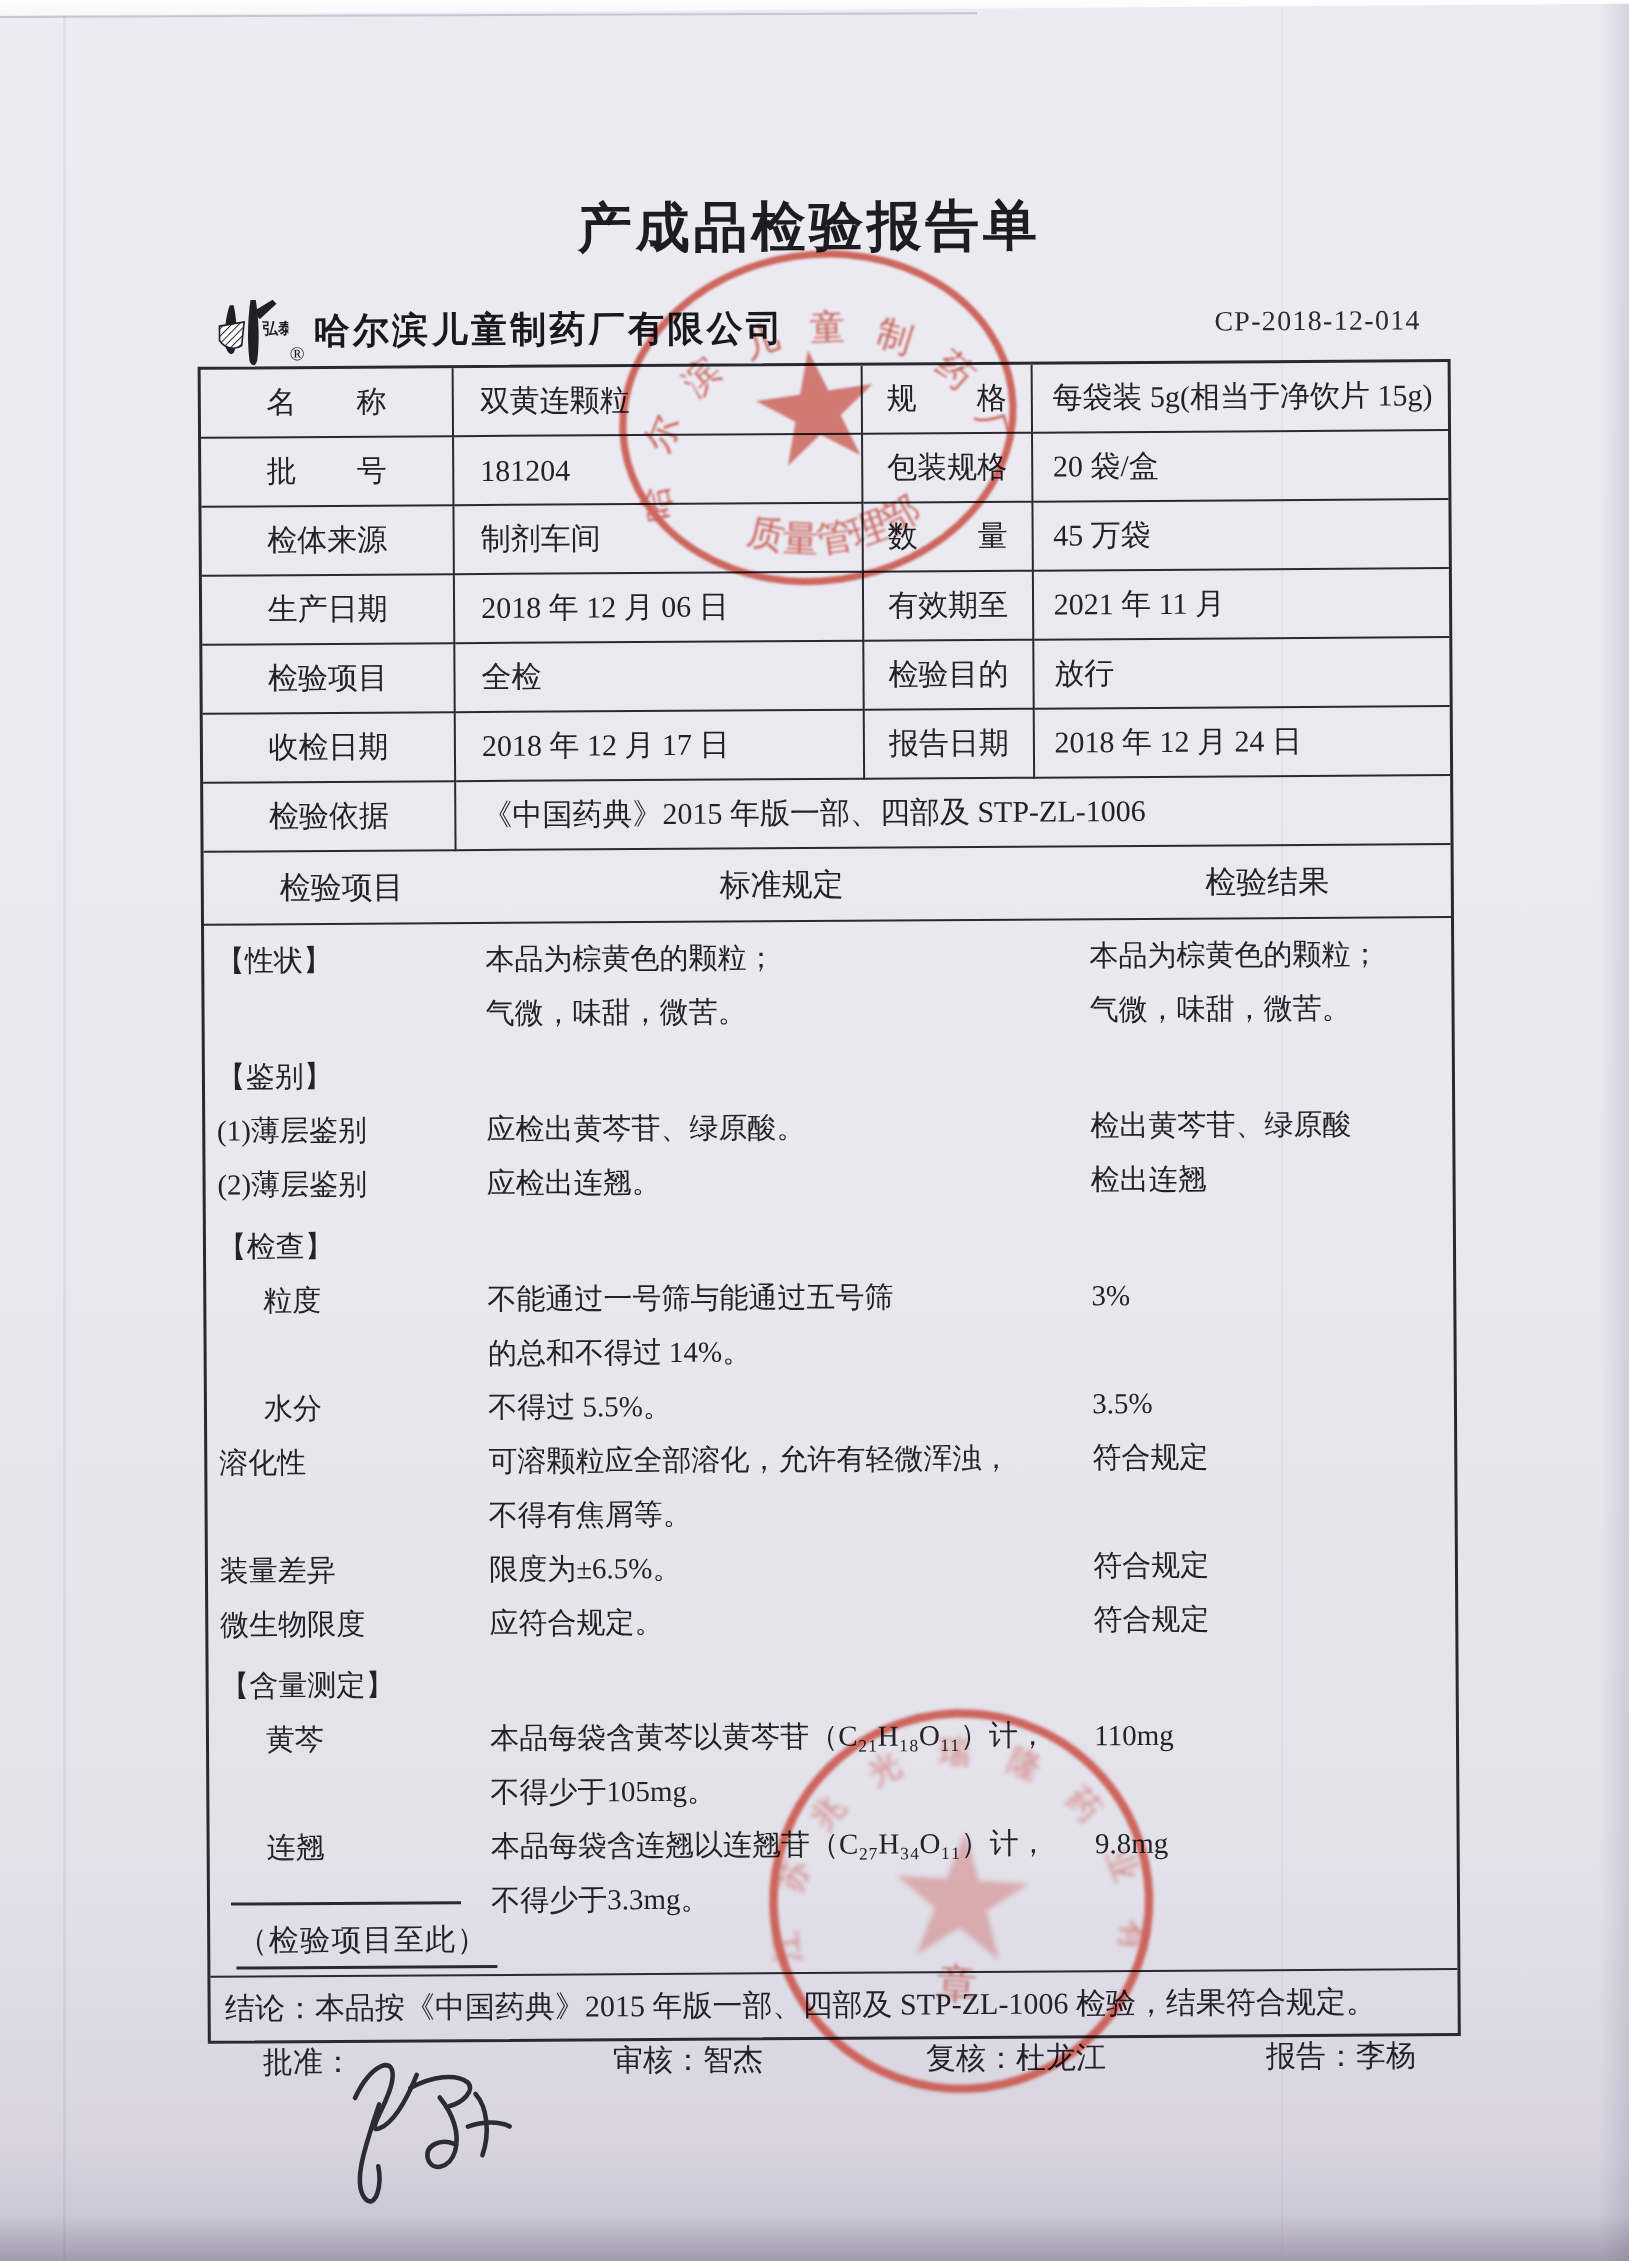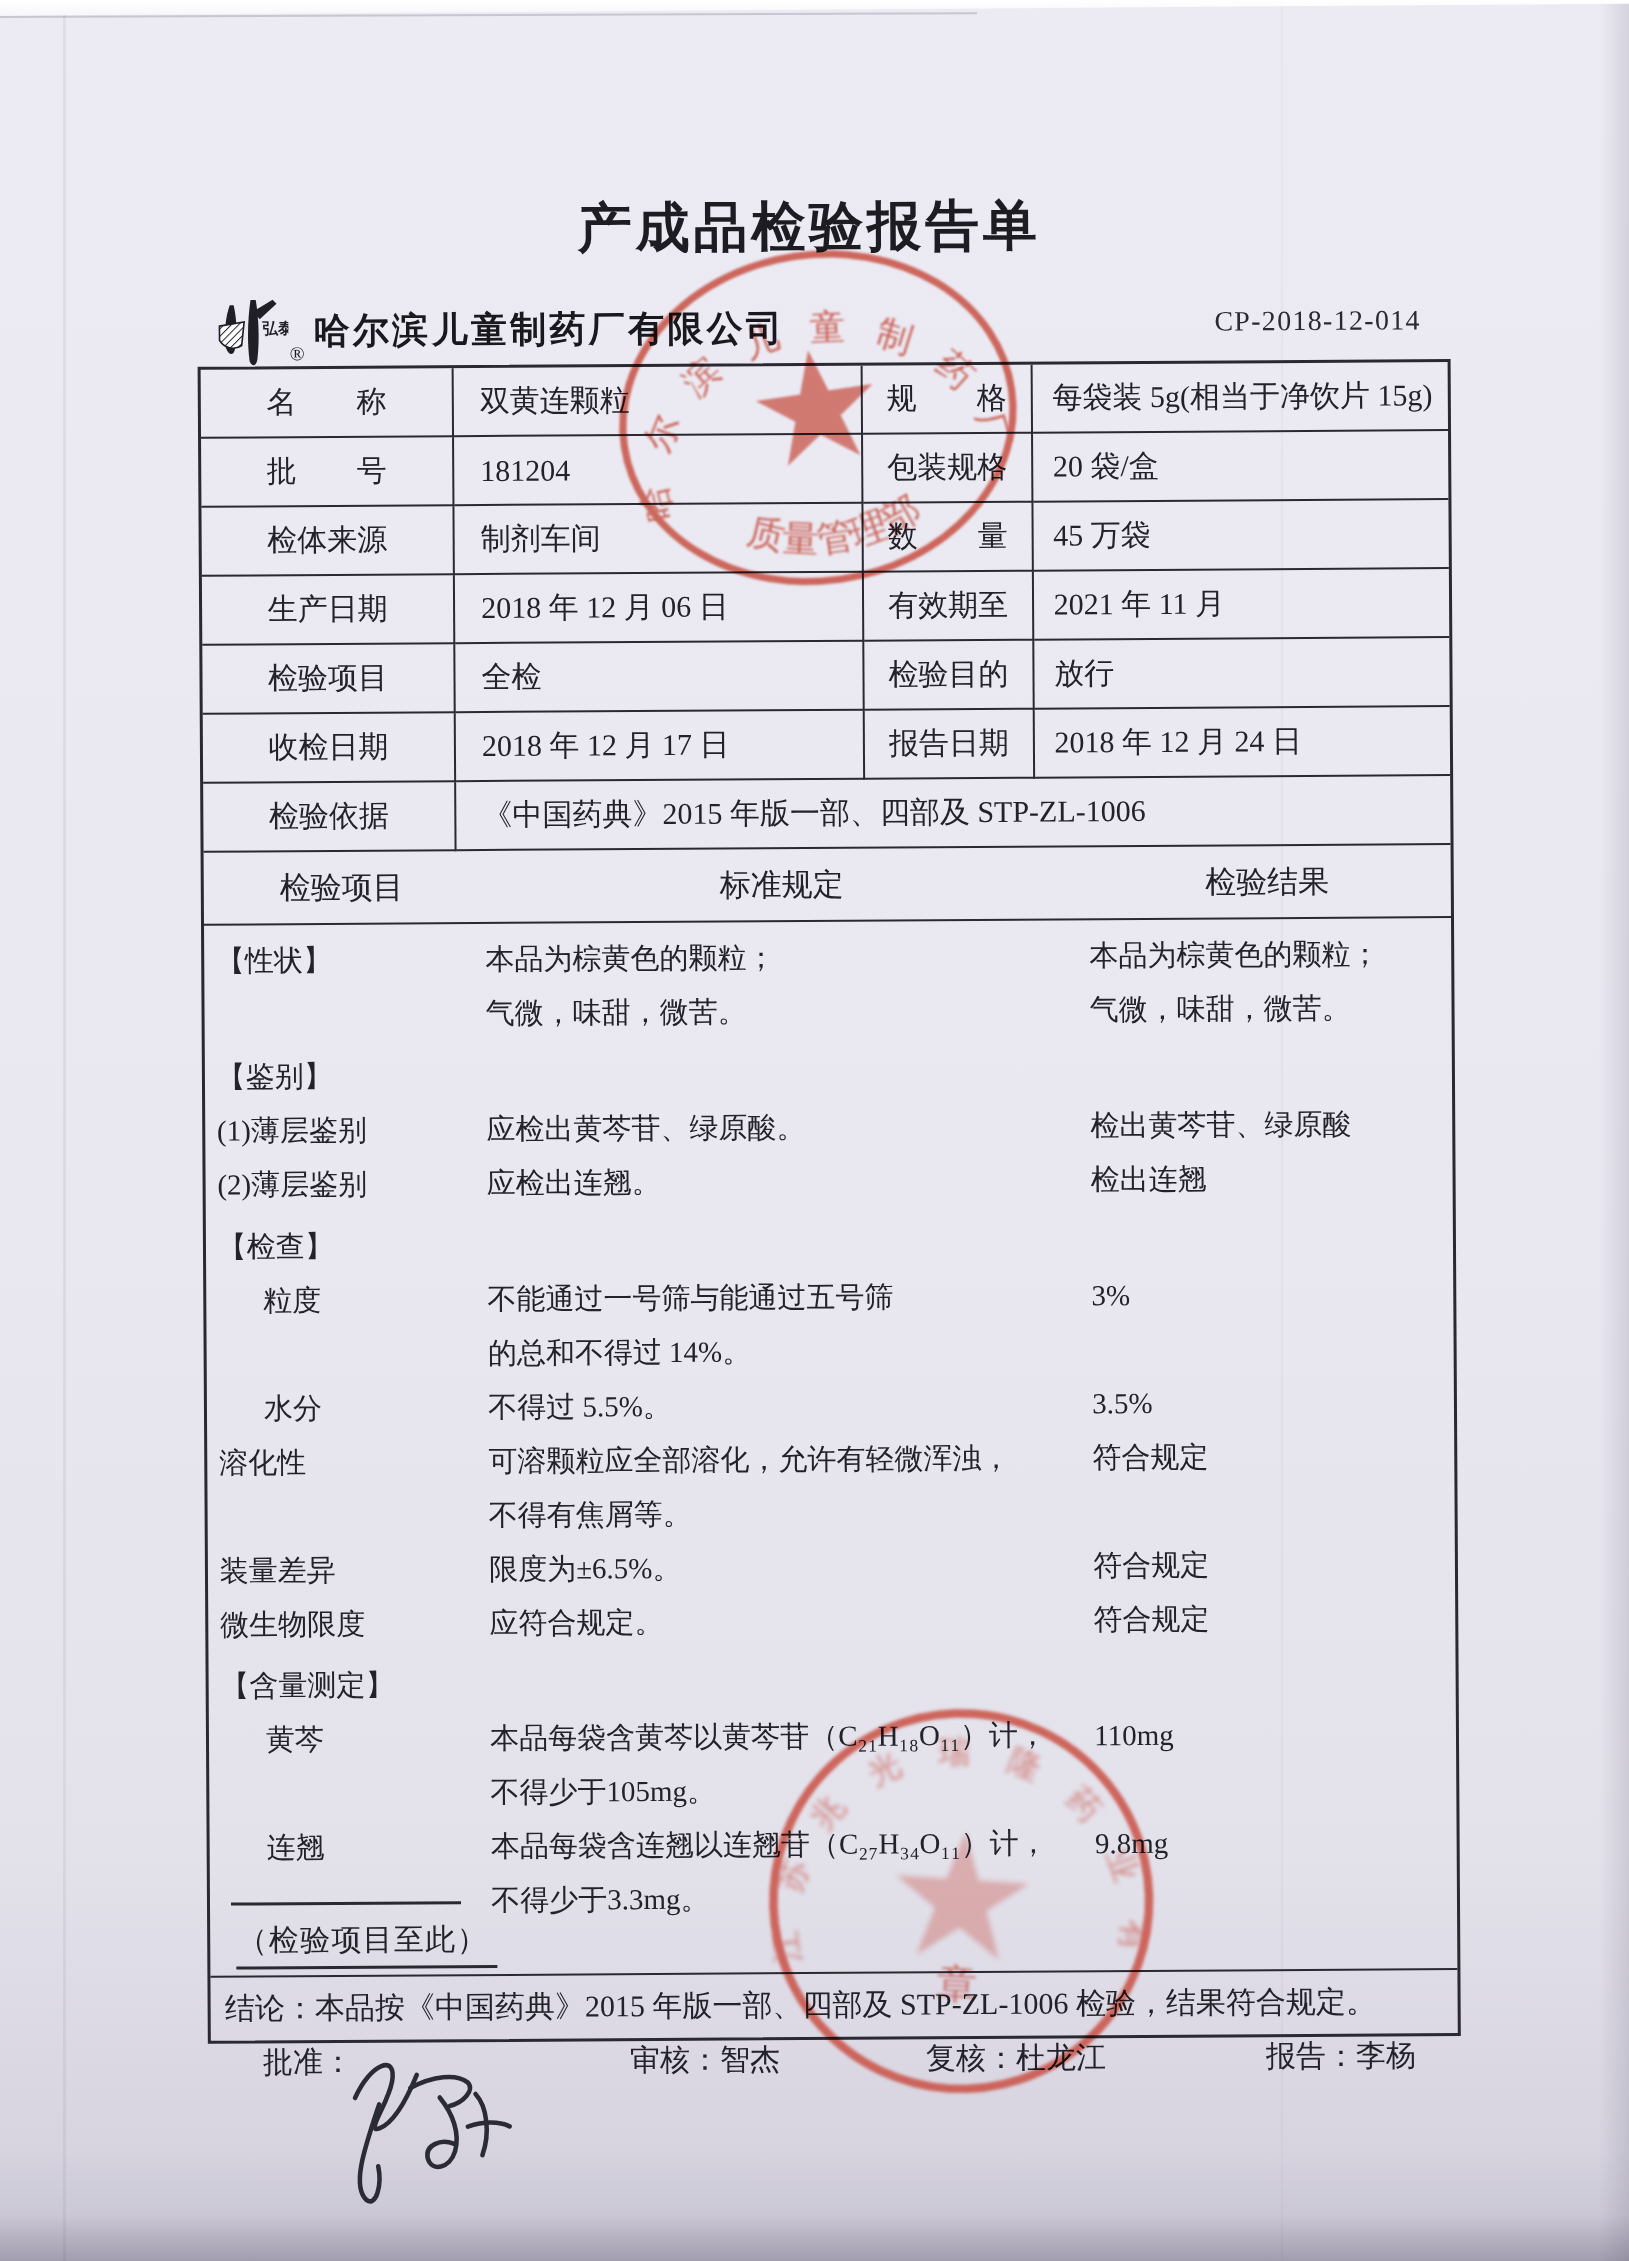--- a/index.html
+++ b/index.html
@@ -61,21 +61,21 @@
   .end-rule{position:absolute;left:21px;top:977px;width:230px;border-top:3.3px solid var(--line);}
   .end-note{position:absolute;left:26px;top:995px;font-size:30px;letter-spacing:1.3px;
     border-bottom:3.3px solid var(--line);padding:0 9.1px 5.2px 1.3px;}
 
   .concl-row{height:63px;display:flex;align-items:center;font-size:30px;padding-left:14.4px;
     white-space:nowrap;}
 
   .sign-row{position:absolute;left:202px;top:2039px;width:1253px;font-size:30px;z-index:3;}
   .sign-item{position:absolute;top:0;white-space:nowrap;}
   .s-approve{left:55px;text-align:center;}
-  .s-review{left:422px;font-family:Liberation Mono, monospace;}
+  .s-review{left:405px;font-family:Liberation Mono, monospace;}
   .s-recheck{left:718px;}
   .s-report{left:1058px;text-align:center;}
   .handsign{position:absolute;left:111px;top:-6.5px;z-index:3;}
 
   .stamp{position:absolute;mix-blend-mode:multiply;z-index:10;pointer-events:none;}
   .st-blur1{filter:blur(1.4px);}
   .st-blur2{filter:blur(2.2px);}
   .st-blur3{filter:blur(3.2px);}
 </style>
 </head>

